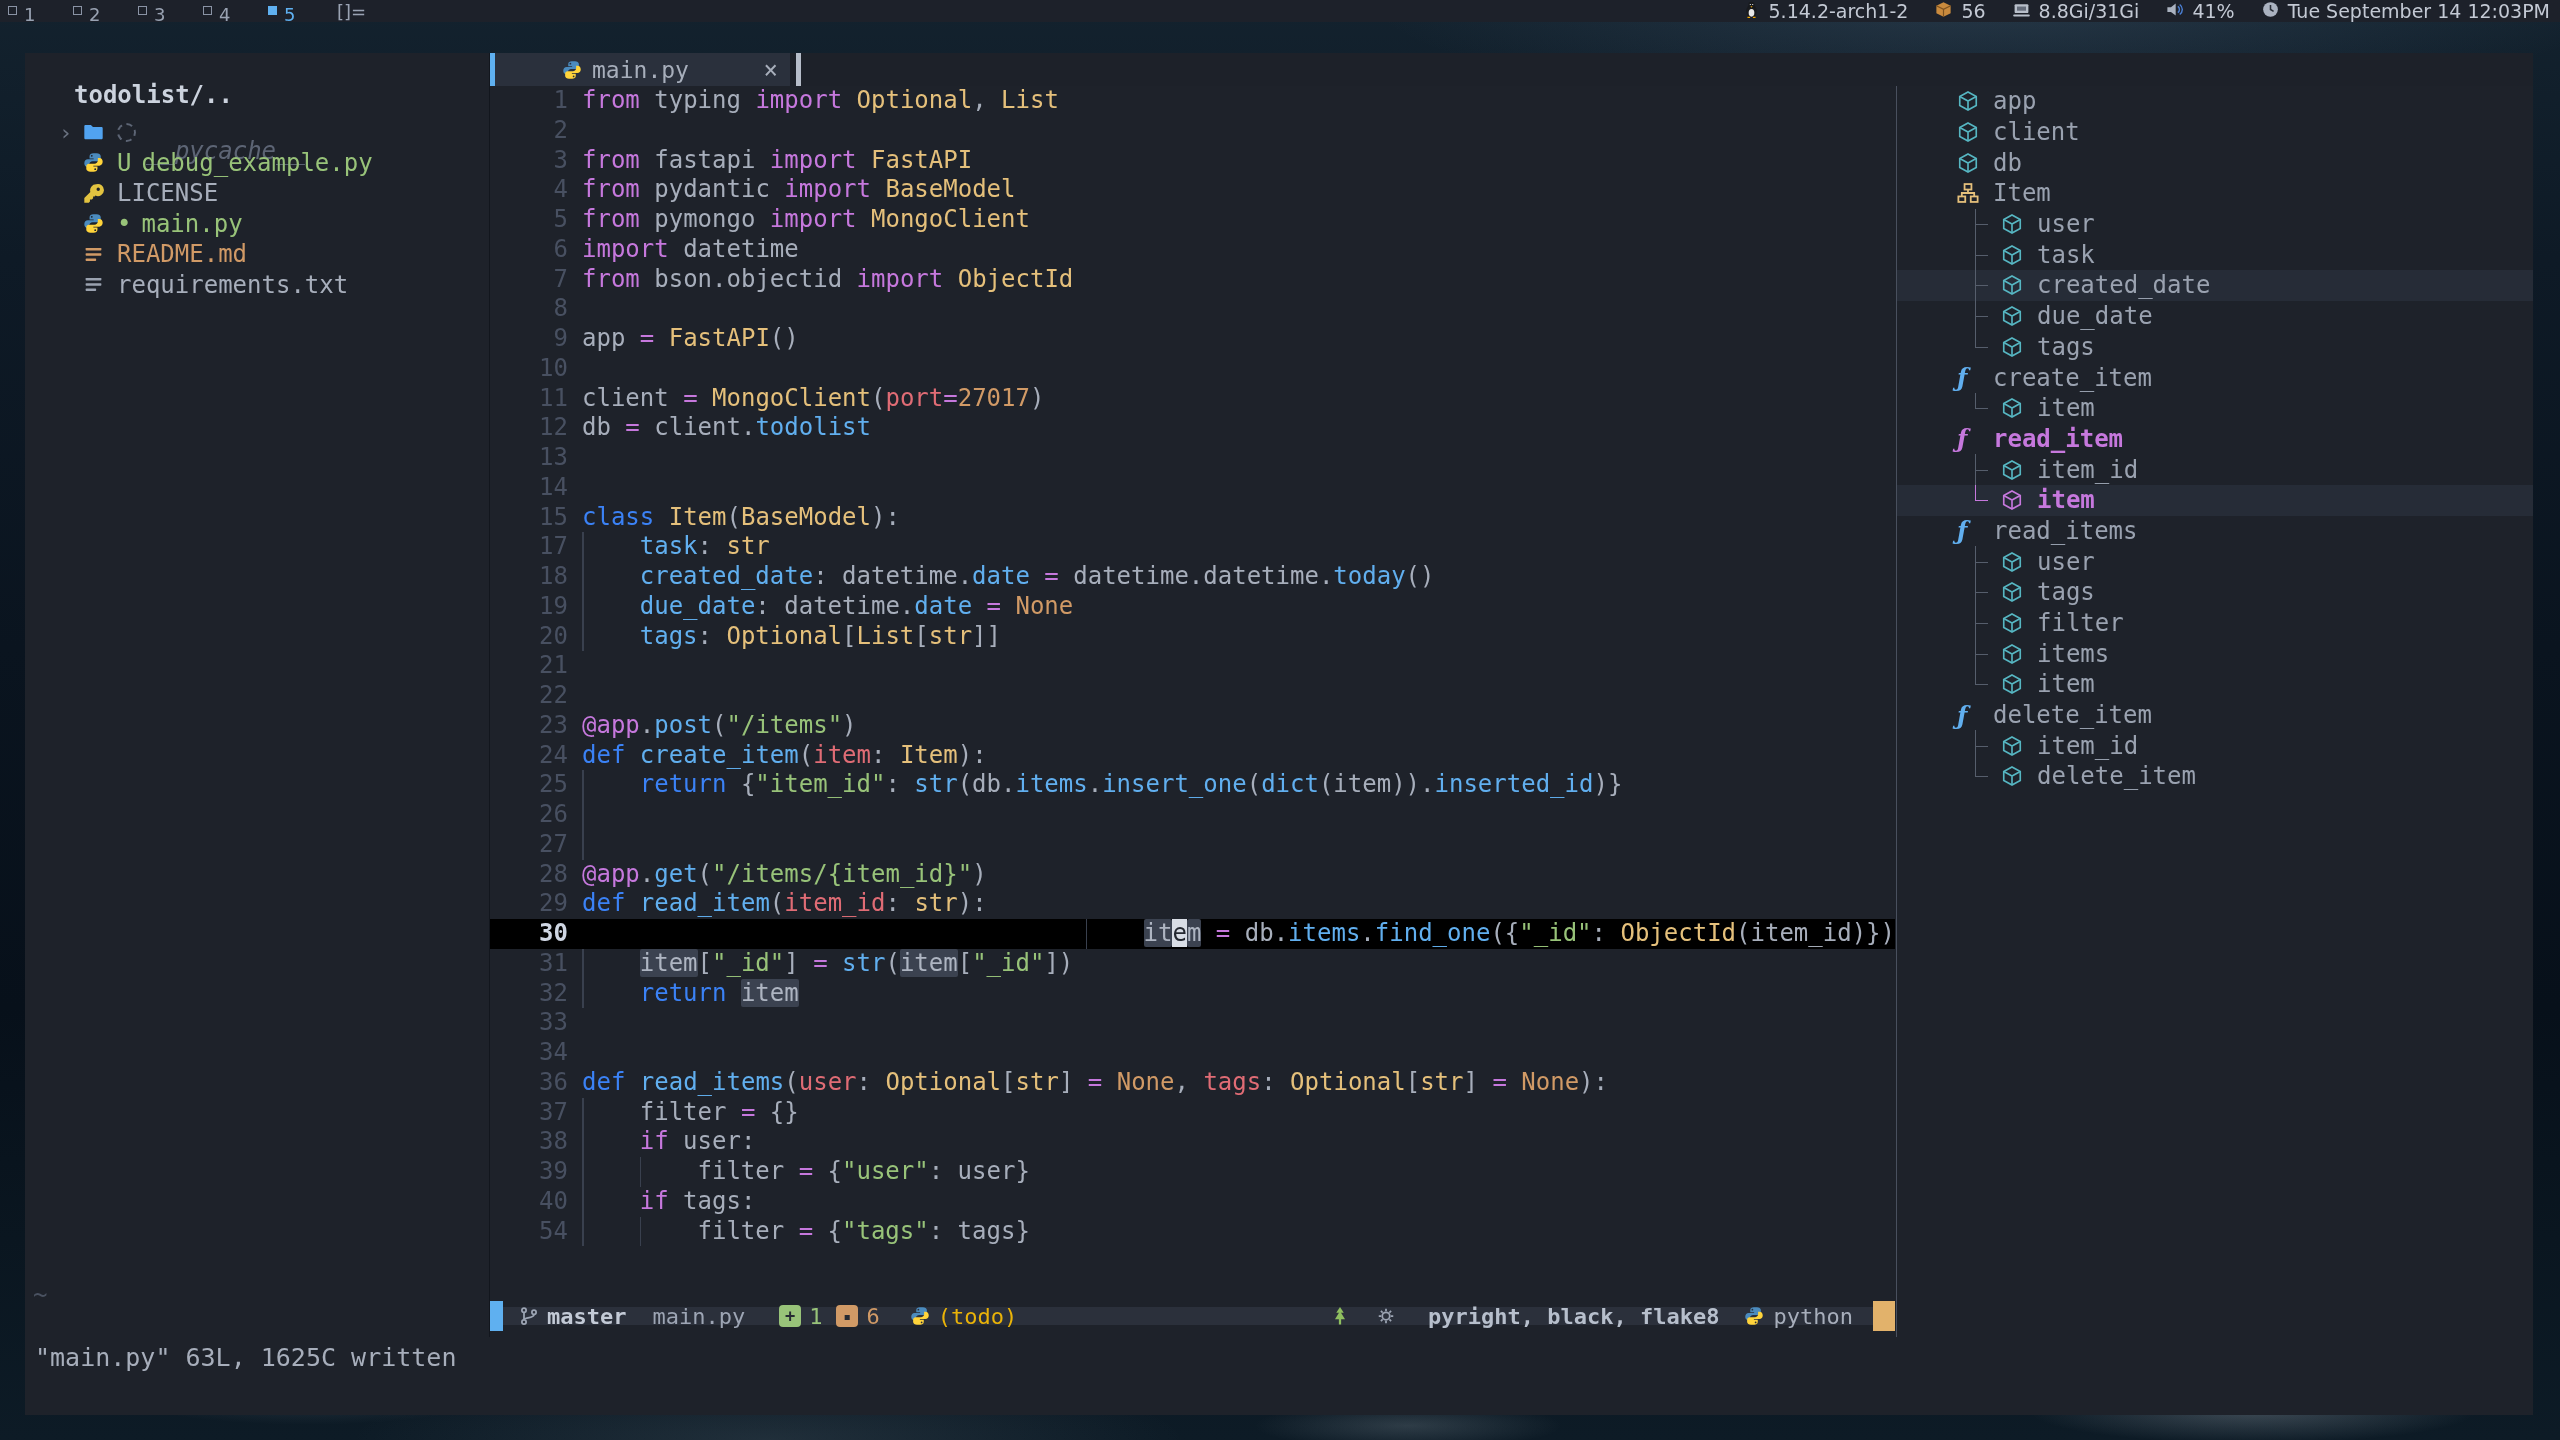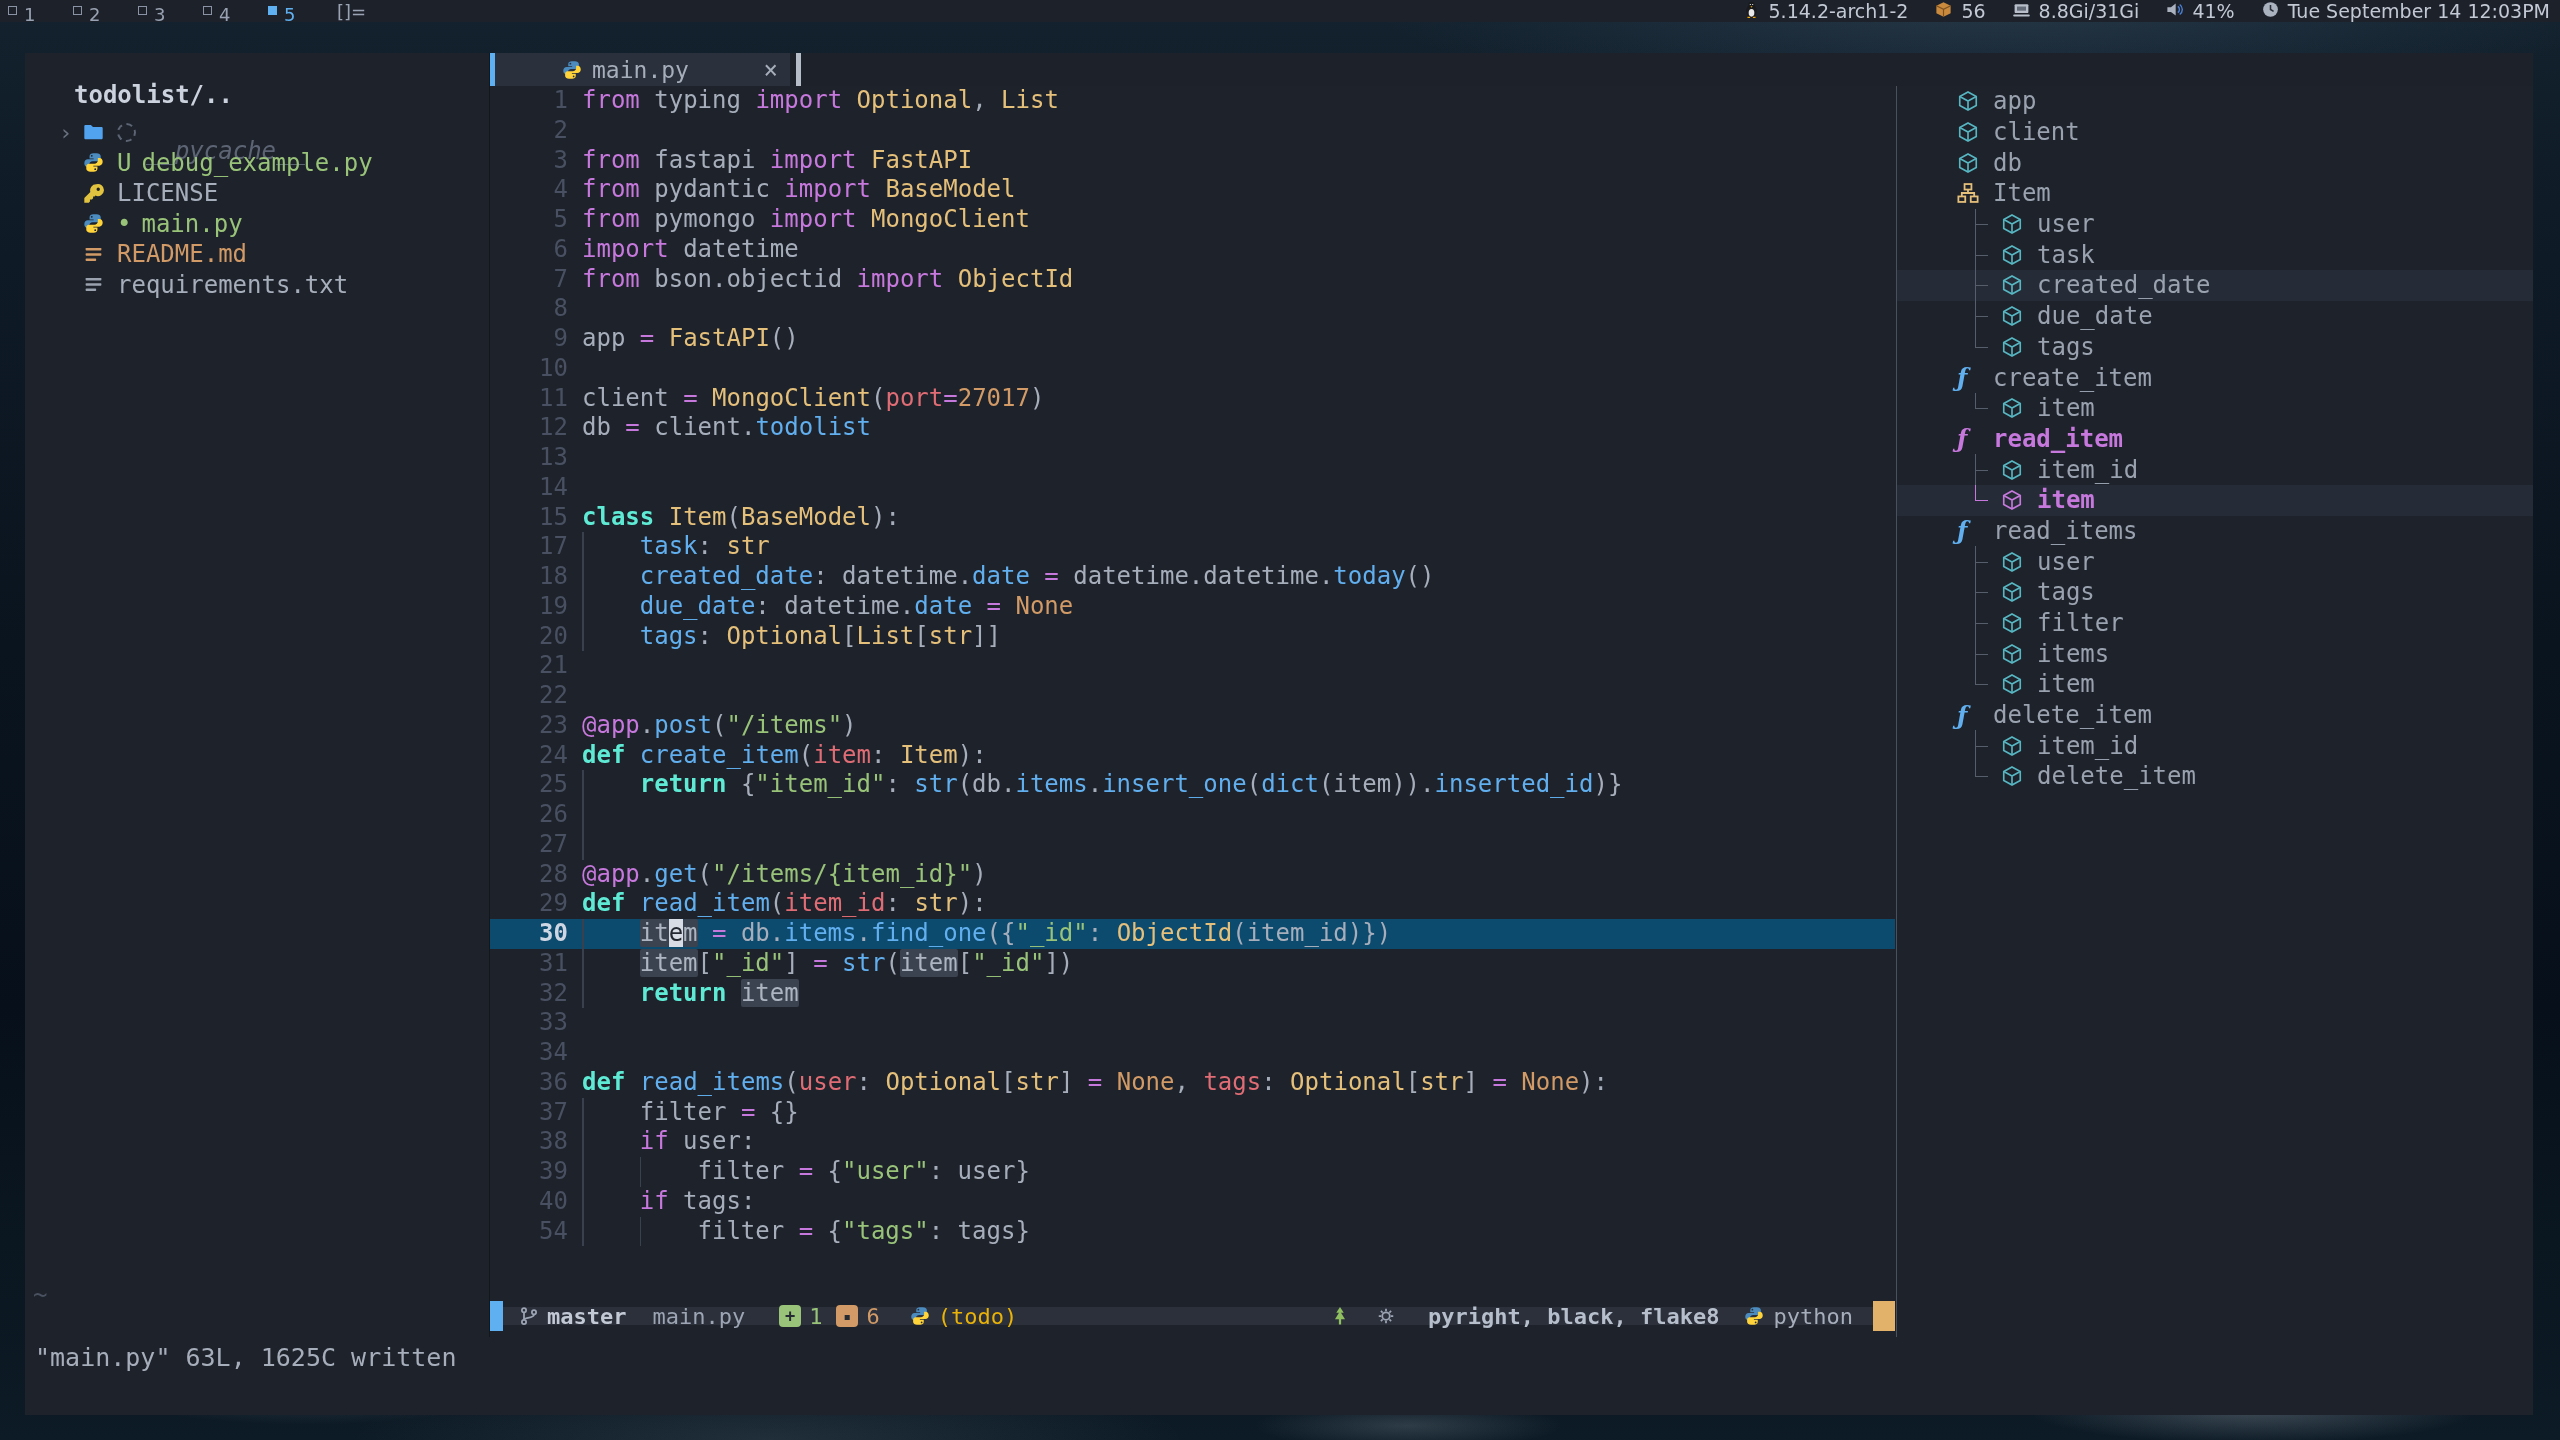--- a/index.html
+++ b/index.html
@@ -52,24 +52,24 @@
   #tab-active .ficon{margin-left:72px;display:inline-flex;}
   #tab-active .ficon svg{width:20px;height:20px;}
   #tab-label{margin-left:10px;color:#a7aebb;font-size:23px;}
   #tab-close{margin-left:auto;margin-right:12px;color:#a7aebb;font-size:24px;cursor:pointer;}
   #tab-endbar{width:5px;height:33px;background:#b6bdc9;margin-left:6px;}
   
   #code{position:absolute;left:465px;top:33px;width:1405px;height:1221px;overflow:hidden;background:#1e222a;}
   .line{height:29.75px;white-space:pre;font-size:24px;line-height:29.75px;display:flex;}
   .line .ln{display:inline-block;width:78px;text-align:right;color:#485061;flex:none;}
   .line .lcode{margin-left:14px;}
-  .line.cl{background:#0c4a6e;}
+  .line.cl{background:#000000;justify-content:space-between;}
   .line.cl .ln{color:#cfd6e3;font-weight:bold;}
   .tok-k{color:#c678dd;}
-  .tok-K{color:#5eead4;font-weight:bold;}
+  .tok-K{color:#3b82f6;font-weight:normal;}
   .tok-f{color:#61afef;}
   .tok-t{color:#e5c07b;}
   .tok-s{color:#98c379;}
   .tok-n{color:#d19a66;}
   .tok-p{color:#e06c75;}
   .tok-w{color:#a7aebb;}
   .tok-h{background:#3b4250;border-radius:2px;color:#aeb5c2;}
   .tok-c{background:#d8dde5;color:#23272f;}
   .guide{display:inline-block;width:14.4px;height:29.75px;vertical-align:top;
     background:linear-gradient(90deg,#39404e 1.5px,transparent 1.5px);}

